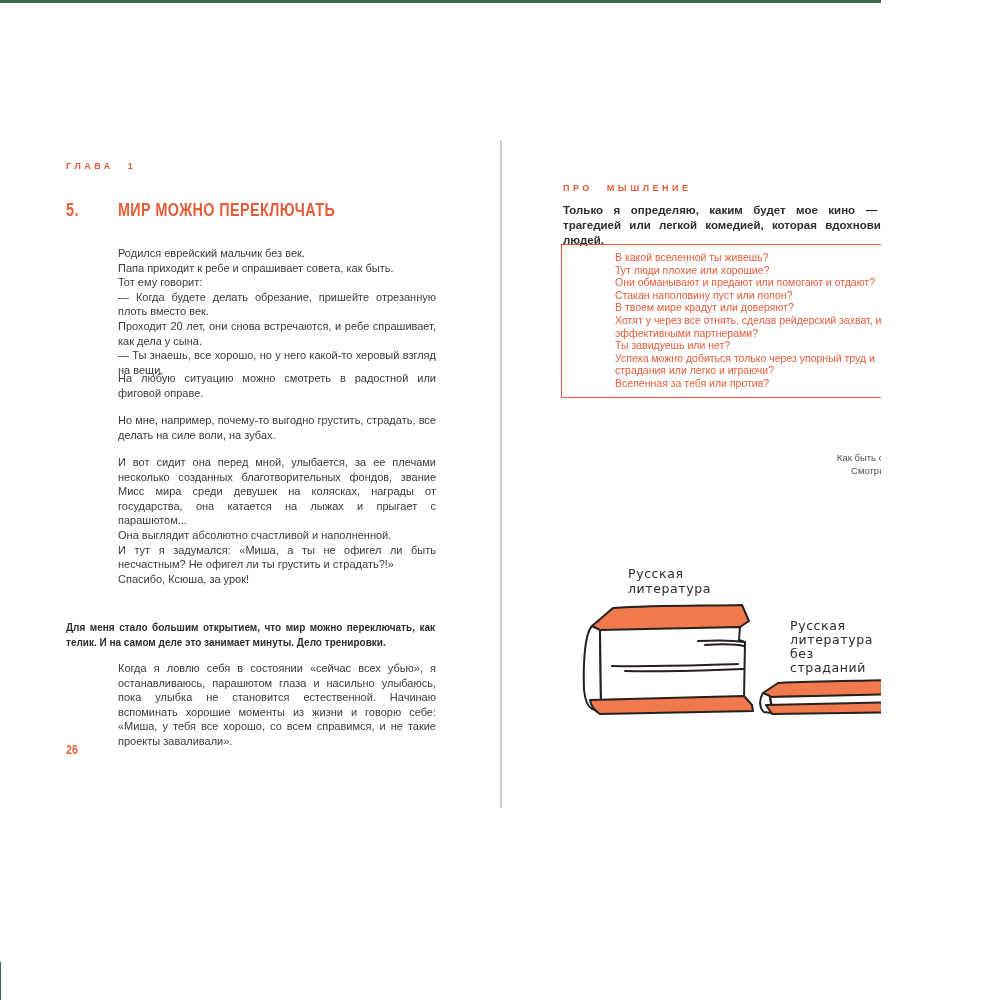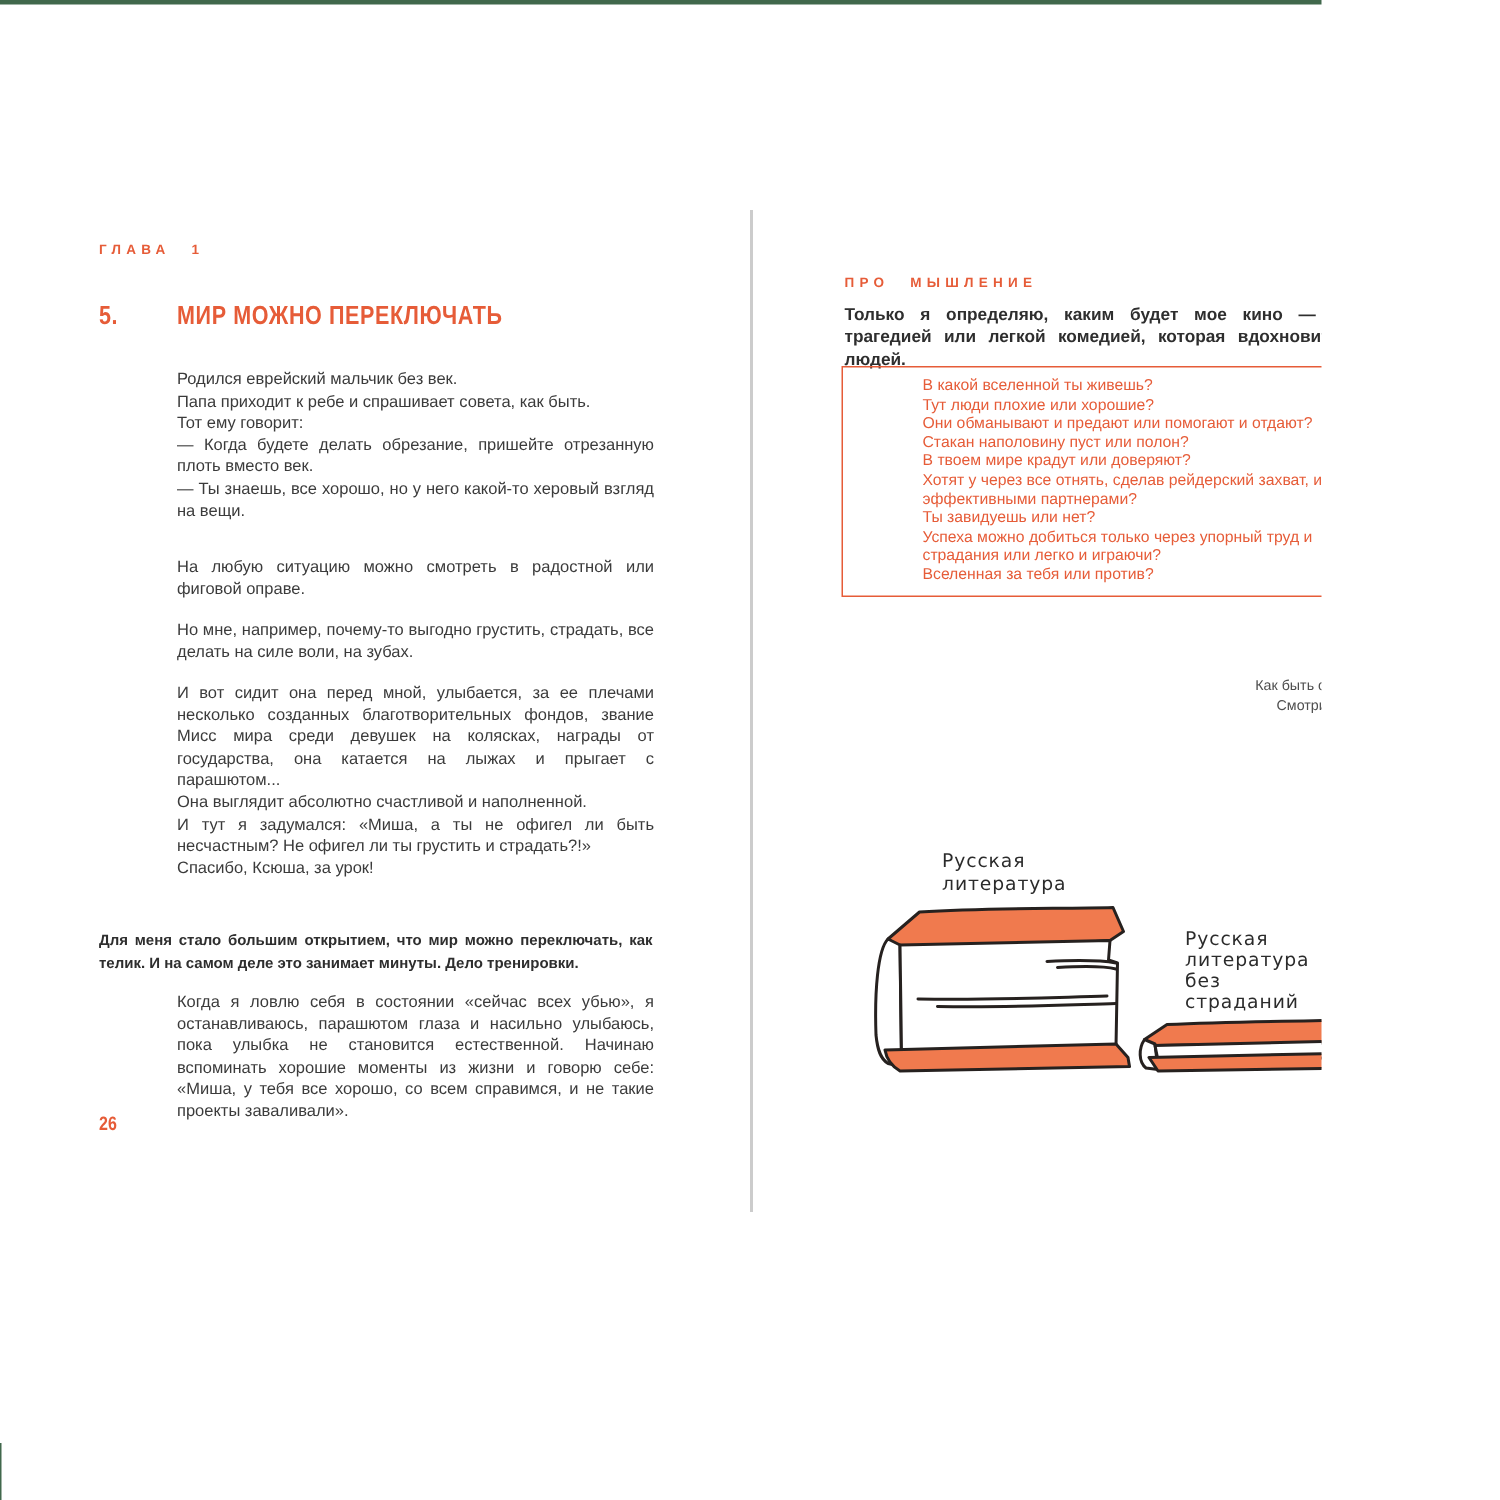--- a/index.html
+++ b/index.html
@@ -55,20 +55,21 @@
   </div>
   <div class="abs accent" style="left: 118px; top: 200px; color: rgb(230, 92, 56);">
     <span class="condensed section-title">МИР МОЖНО ПЕРЕКЛЮЧАТЬ</span>
   </div>
 
   <div class="abs body-block" style="left:118px;top:246px;">
     <p>Родился еврейский мальчик без век.</p>
     <p>Папа приходит к ребе и спрашивает совета, как быть.</p>
     <p>Тот ему говорит:</p>
     <p>— Когда будете делать обрезание, пришейте отрезанную плоть вместо век.</p>
+    <p>Проходит 20 лет, они снова встречаются, и ребе спрашивает, как дела у сына.</p>
     <p>— Ты знаешь, все хорошо, но у него какой-то херовый взгляд на вещи.</p>
   </div>
 
   <div class="abs body-block" style="left:118px;top:371px;">На любую ситуацию можно смотреть в радостной или фиговой оправе.</div>
 
   <div class="abs body-block" style="left:118px;top:413px;">Но мне, например, почему-то выгодно грустить, страдать, все делать на силе воли, на зубах.</div>
 
   <div class="abs body-block" style="left:118px;top:455px;">
     <p>И вот сидит она перед мной, улыбается, за ее плечами несколько созданных благотворительных фондов, звание Мисс мира среди девушек на колясках, награды от государства, она катается на лыжах и прыгает с парашютом...</p>
     <p>Она выглядит абсолютно счастливой и наполненной.</p>

